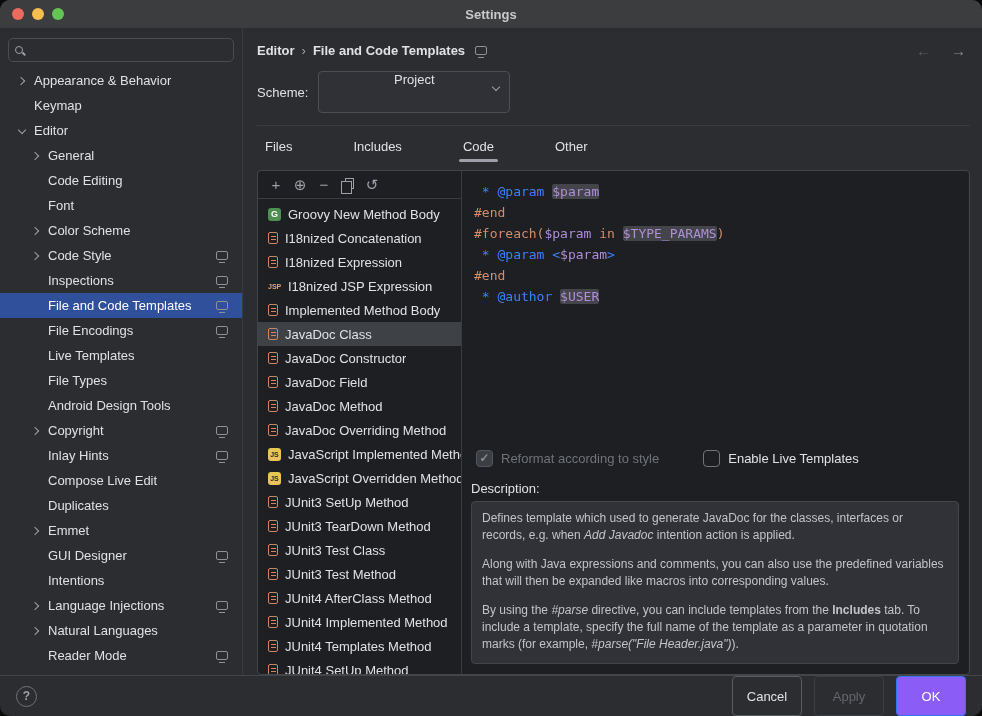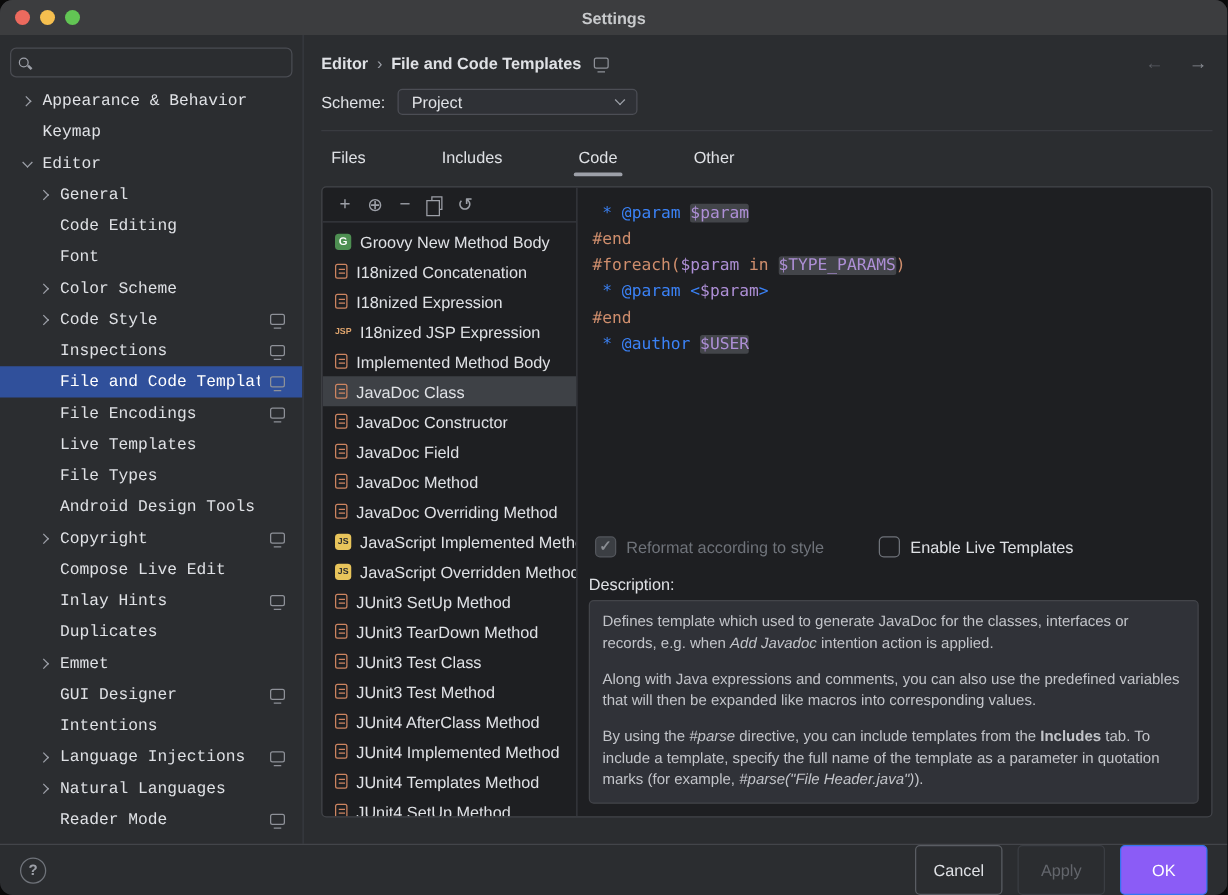--- a/index.html
+++ b/index.html
@@ -34,40 +34,40 @@
   .tree { margin-top:6px; flex:1; overflow:hidden; }
   .tree-item { height:25px; display:flex; align-items:center; font-size:13px; color:#DFE1E5; cursor:default; }
   .tree-item.lvl0 { padding-left:14px; }
   .tree-item.lvl1 { padding-left:28px; }
   .tree-item.selected { background:#30509B; color:#FFFFFF; }
   .chev { width:16px; height:16px; flex:none; display:flex; align-items:center; justify-content:center; }
   .chev.right::before { content:''; width:5px; height:5px; border-right:1.4px solid #9DA0A8;
                         border-bottom:1.4px solid #9DA0A8; transform:rotate(-45deg); margin-left:-2px; }
   .chev.down::before  { content:''; width:5px; height:5px; border-right:1.4px solid #9DA0A8;
                         border-bottom:1.4px solid #9DA0A8; transform:rotate(45deg); margin-top:-2px; }
-  .tree-label { margin-left:4px; white-space:nowrap; overflow:hidden; flex:1; min-width:0;font-family:Liberation Mono, monospace; }
+  .tree-label { margin-left:4px; white-space:nowrap; overflow:hidden; flex:1; min-width:0; }
   .ic-mon { width:12px; height:9px; border:1.4px solid #8E9198; border-radius:2px; position:relative; flex:none; }
   .ic-mon::after { content:''; position:absolute; left:2px; right:2px; bottom:-4px; height:1.4px; background:#8E9198; }
   .tree-item .ic-mon { margin-right:14px; margin-left:8px; }
 
   
   .main { flex:1; display:flex; flex-direction:column; padding:0 12px 0 14px; min-width:0; }
 
   .breadcrumb { margin-top:14px; display:flex; align-items:center; font-size:13px; font-weight:bold; }
   .bc-sep { color:#9DA0A8; margin:0 7px; font-weight:normal; }
   .bc-mon { margin-left:10px; }
   .bc-spacer { flex:1; }
   .nav-arrow { font-size:15px; font-weight:normal; color:#5A5D63; margin-left:16px; margin-right:4px; }
   .nav-arrow.fwd { color:#8C8F96; }
 
   .scheme-row { margin-top:12px; padding-bottom:12px; border-bottom:1px solid #393B40;
                 display:flex; align-items:center; }
   .scheme-label { font-size:13px; margin-right:10px; }
-  .dropdown { width:192px; height:21px; background:#2F3136; border:1px solid #4C4E55; border-radius:4px;
-              display:flex; align-items:center; padding:0 10px; font-size:13px; color:#DFE1E5; }
+  .dropdown { width:192px; height:42px; background:#2F3136; border:1px solid #4C4E55; border-radius:4px;
+              display:flex; align-items:center; padding:0 10px; font-size:13px; color:#DFE1E5;flex-direction:column; }
   .dd-chev { width:6px; height:6px; border-right:1.5px solid #9DA0A8; border-bottom:1.5px solid #9DA0A8;
              transform:rotate(45deg); margin-left:auto; margin-top:-3px; }
 
   .tabs { margin-top:4px; display:flex; padding-left:6px; height:32px; align-items:center;gap:33px; }
   .tab { position:relative; font-size:13px; color:#DFE1E5; margin-right:24px; padding:7px 2px; }
   .tab.active::after { content:''; position:absolute; left:-2px; right:-2px; bottom:-1px; height:3px;
                        background:#9DA0A8; border-radius:2px; }
 
   
   .panel { margin-top:8px; height:505px; flex:none; border:1px solid #43454A; border-radius:4px;
@@ -218,26 +218,26 @@
           <span class="chev"></span>
           <span class="tree-label">Android Design Tools</span>
         </div>
         <div class="tree-item lvl1">
           <span class="chev right"></span>
           <span class="tree-label">Copyright</span>
           <span class="ic-mon"></span>
         </div>
         <div class="tree-item lvl1">
           <span class="chev"></span>
+          <span class="tree-label">Inlay Hints</span>
+          <span class="ic-mon"></span>
+        </div>
+        <div class="tree-item lvl1">
+          <span class="chev"></span>
           <span class="tree-label">Compose Live Edit</span>
-        </div>
-        <div class="tree-item lvl1">
-          <span class="chev"></span>
-          <span class="tree-label">Inlay Hints</span>
-          <span class="ic-mon"></span>
         </div>
         <div class="tree-item lvl1">
           <span class="chev"></span>
           <span class="tree-label">Duplicates</span>
         </div>
         <div class="tree-item lvl1">
           <span class="chev right"></span>
           <span class="tree-label">Emmet</span>
         </div>
         <div class="tree-item lvl1">

